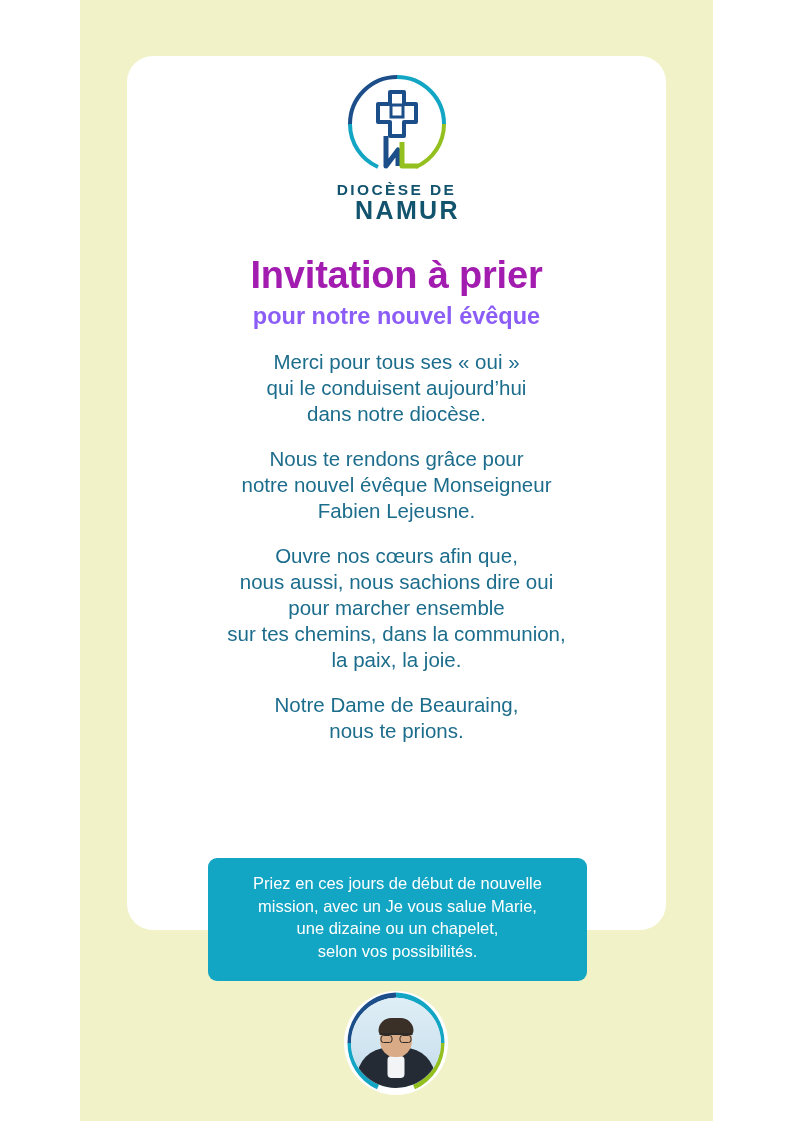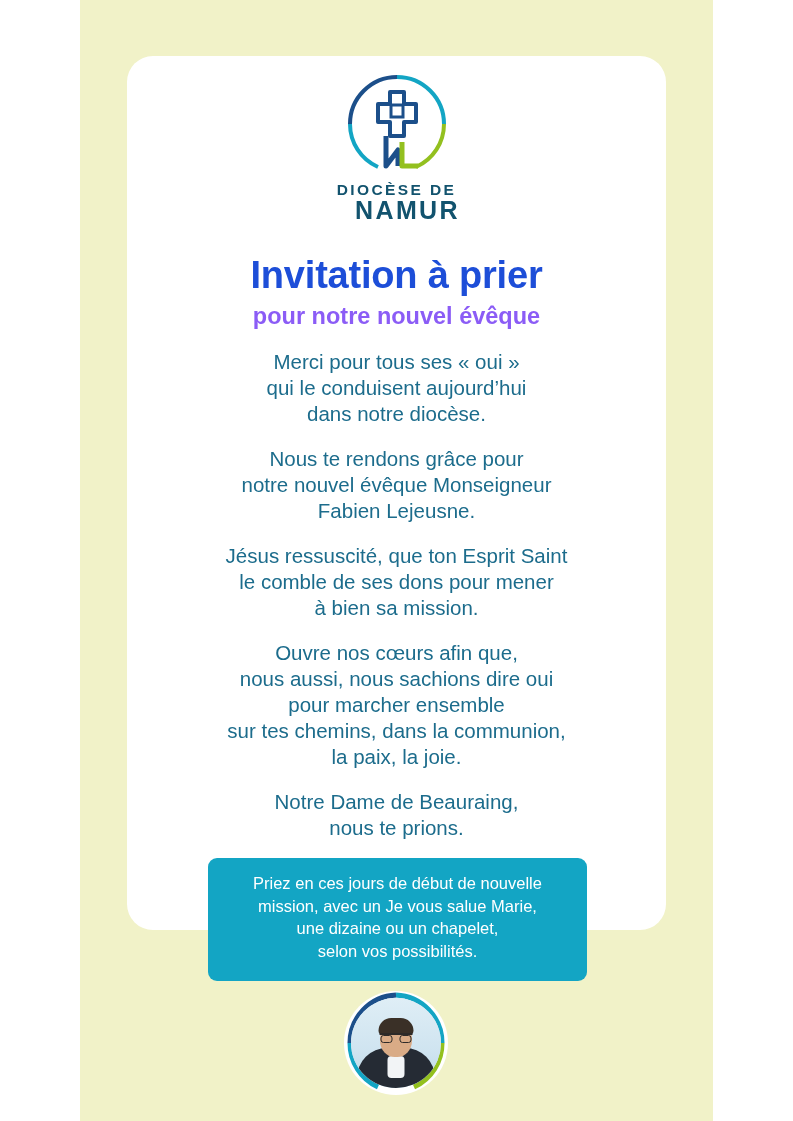--- a/index.html
+++ b/index.html
@@ -70,21 +70,21 @@
     padding-left: 22px;
   }
 
   
   .title {
     position: absolute;
     left: 0;
     top: 198px;
     width: 539px;
     text-align: center;
-    color: #1d4ed8;
+    color: #a21caf;
     font-size: 38px;
     font-weight: bold;
     letter-spacing: -0.2px;
   }
   .subtitle {
     position: absolute;
     left: 0;
     top: 247px;
     width: 539px;
     text-align: center;
@@ -251,23 +251,20 @@
     <div class="title">Invitation à prier</div>
     <div class="subtitle">pour notre nouvel évêque</div>
 
     <div class="prayer">
       <p>Merci pour tous ses « oui »
 qui le conduisent aujourd’hui
 dans notre diocèse.</p>
       <p>Nous te rendons grâce pour
 notre nouvel évêque Monseigneur
 Fabien Lejeusne.</p>
-      <p>Jésus ressuscité, que ton Esprit Saint
-le comble de ses dons pour mener
-à bien sa mission.</p>
       <p>Ouvre nos cœurs afin que,
 nous aussi, nous sachions dire oui
 pour marcher ensemble
 sur tes chemins, dans la communion,
 la paix, la joie.</p>
       <p>Notre Dame de Beauraing,
 nous te prions.</p>
     </div>
 
     <div class="callout">Priez en ces jours de début de nouvelle

